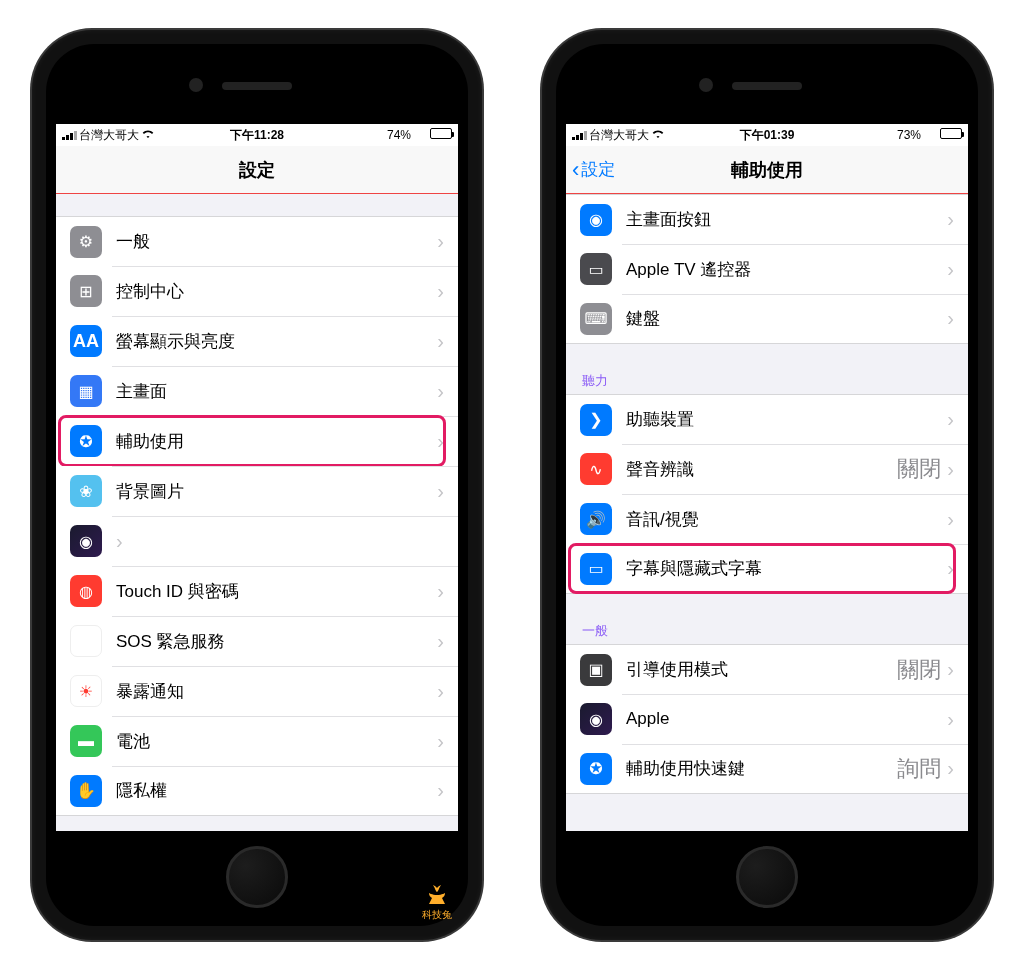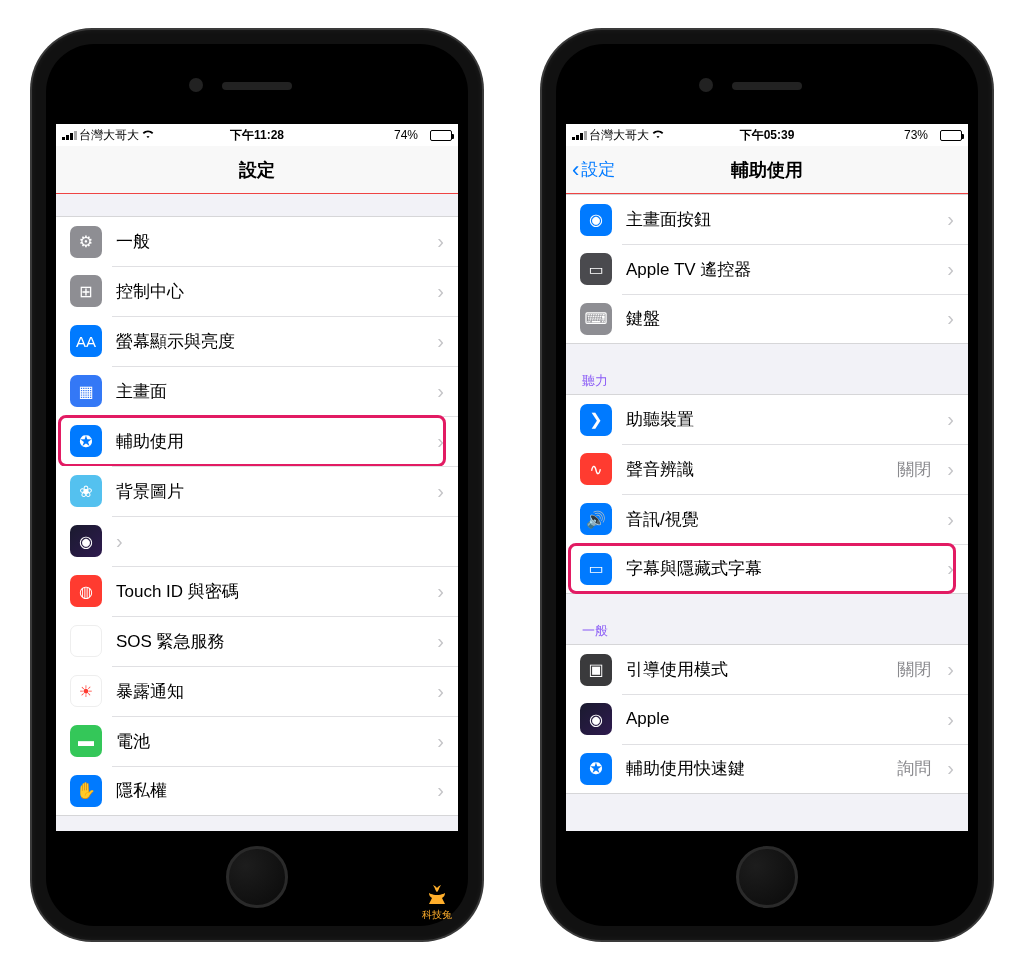--- a/index.html
+++ b/index.html
@@ -73,21 +73,21 @@
     height: 22px;
     background: #fff;
     display: flex;
     align-items: center;
     font-size: 12px;
     padding: 0 6px;
     color: #000;
   }
   .status .left { display:flex; align-items:center; gap:2px; flex:1; }
   .status .center { flex:1; text-align:center; font-weight:600; }
-  .status .right { flex:1; display:flex; justify-content:flex-end; align-items:center; gap:12px; }
+  .status .right { flex:1; display:flex; justify-content:flex-end; align-items:flex-start; gap:19px; }
   .sigbars { display:inline-flex; align-items:flex-end; gap:1px; height:10px;}
   .sigbars span { width:3px; background:#000; }
   .sigbars span:nth-child(1){height:3px;} .sigbars span:nth-child(2){height:5px;}
   .sigbars span:nth-child(3){height:7px;} .sigbars span:nth-child(4){height:9px; background:#aaa;}
   .batt {
     width: 22px; height: 11px; border:1px solid #000; border-radius:2px; position:relative;
   }
   .batt::after{content:"";position:absolute;right:-3px;top:3px;width:2px;height:5px;background:#000;border-radius:0 1px 1px 0;}
   .batt .fill{background:#000;height:100%;}
   
@@ -113,21 +113,21 @@
   }
   .row + .row::before {
     content:""; position:absolute; left:56px; right:0; top:0; height:1px; background:#e0e0e3;
   }
   .row.firstg::before{display:none;}
   .row .iconbox {
     width:32px; height:32px; border-radius:7px; margin-right:14px; display:flex;
     align-items:center; justify-content:center; color:#fff; font-size:16px; flex-shrink:0;
   }
   .row .label { flex:1; font-size:17px; color:#000;}
-  .row .sub { font-size:17px; color:#8a8a8e; margin-right:16px;}
+  .row .sub { font-size:22px; color:#8a8a8e; margin-right:6px;}
   .row .chev { color:#c5c5c8; font-size:20px; font-weight:300;}
   .group-top { border-top:1px solid #d6d6d8;}
   .group-bot { border-bottom:1px solid #d6d6d8;}
   .highlight-box {
     position:absolute; border:3px solid #e21b63; border-radius:8px; pointer-events:none;
   } .ic-blue{background:#007aff;}
   .ic-gear{background:#8e8e93;}
   .ic-toggle{background:#8e8e93;}
   .ic-siri{background:linear-gradient(135deg,#1a1a2e,#2e1a4e);}
   .ic-touch{background:#ff3b30;}
@@ -191,21 +191,21 @@
             <div class="iconbox ic-gear">⚙</div>
             <div class="label">一般</div>
             <div class="chev">›</div>
           </div>
           <div class="row">
             <div class="iconbox ic-toggle">⊞</div>
             <div class="label">控制中心</div>
             <div class="chev">›</div>
           </div>
           <div class="row">
-            <div class="iconbox ic-disp" style="font-size: 15px; font-weight: 400;">AA</div>
+            <div class="iconbox ic-disp" style="font-size: 18px; font-weight: 700;">AA</div>
             <div class="label">螢幕顯示與亮度</div>
             <div class="chev">›</div>
           </div>
           <div class="row">
             <div class="iconbox ic-grid">▦</div>
             <div class="label">主畫⾯</div>
             <div class="chev">›</div>
           </div>
           <div class="row" style="position: relative;">
             <div class="iconbox ic-blue">✪</div>
@@ -273,21 +273,21 @@
               <span></span>
               <span></span>
             </span>
           <span>台灣大哥大</span>
           <span>
             <svg width="14" height="10" viewBox="0 0 14 10">
                 <path d="M7 9L8.5 7.5C7.7 6.7 6.3 6.7 5.5 7.5L7 9zM3 5C5.2 2.8 8.8 2.8 11 5l1.3-1.3C9.4.8 4.6.8 1.7 3.7L3 5z" fill="#000"></path>
               </svg>
           </span>
         </div>
-        <div class="center">下午05:39</div>
+        <div class="center">下午01:39</div>
         <div class="right">
           <span>73%</span>
           <span class="batt"><span class="fill" style="width:73%"></span></span>
         </div>
       </div>
       <div class="navhead">
         <div class="navback">
           <span style="font-size:22px;">‹</span>
           <span>設定</span>
         </div>

